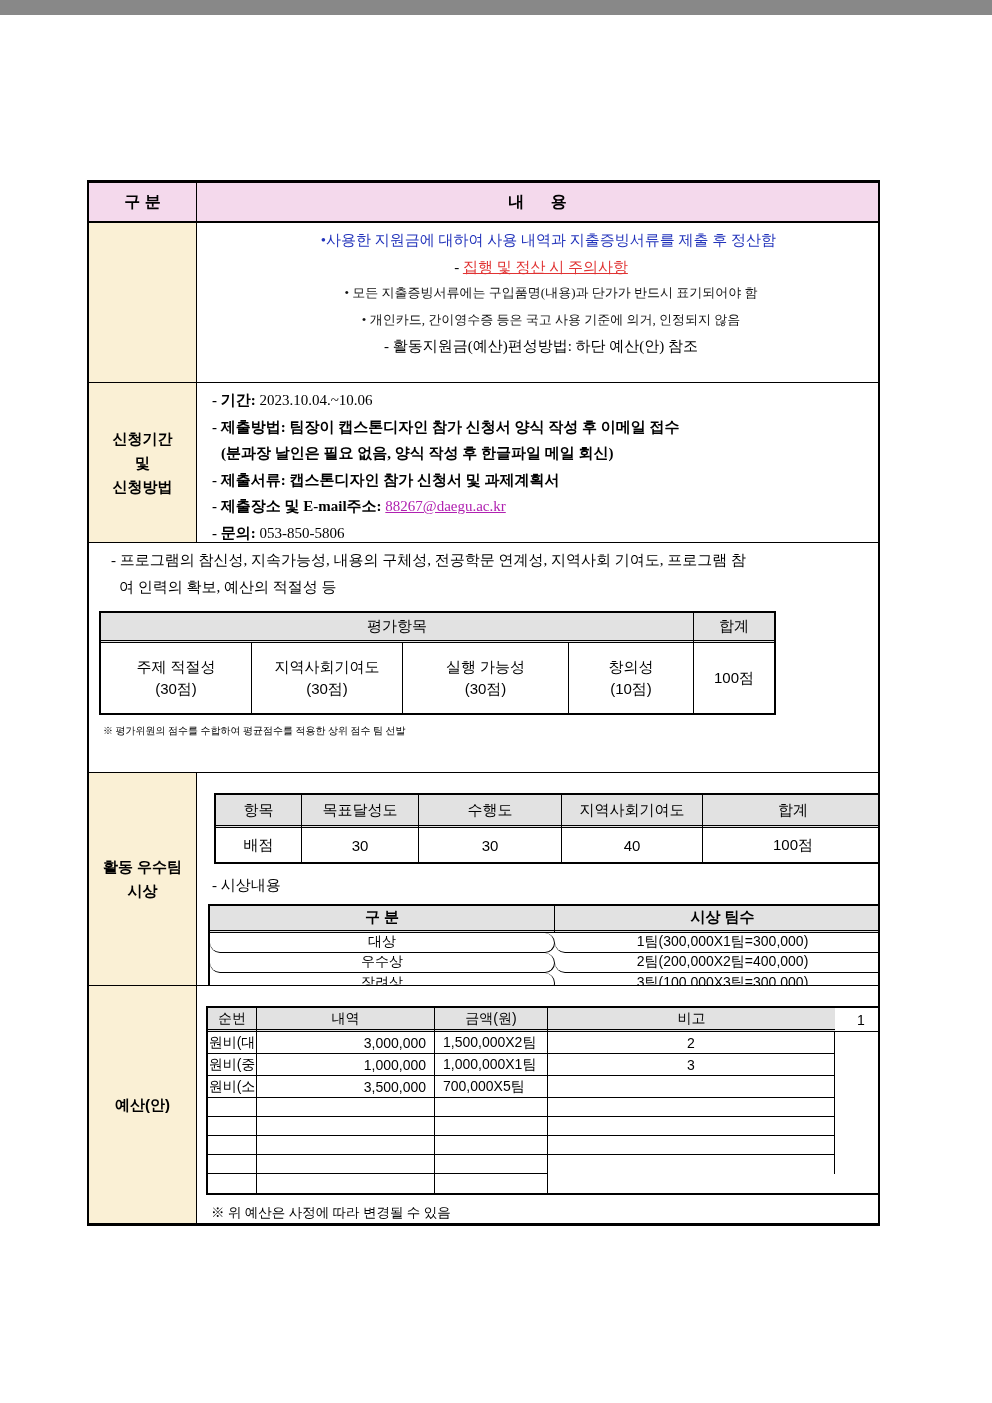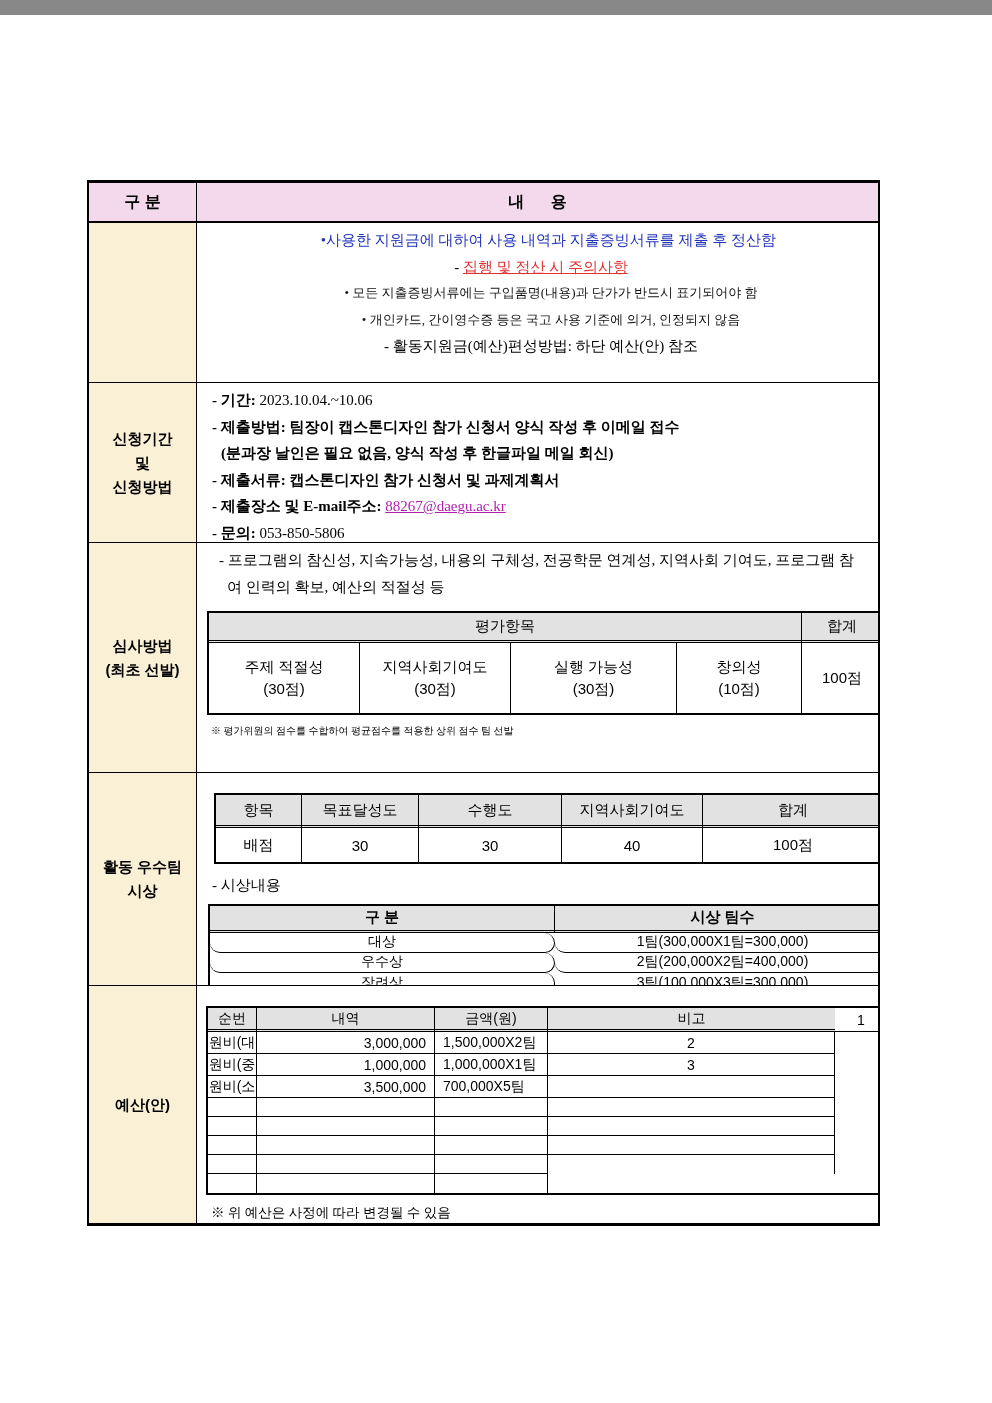--- a/index.html
+++ b/index.html
@@ -111,22 +111,20 @@
         <div class="ln ind0"><span class="bold">- 기간: </span><span>2023.10.04.~10.06</span></div>
         <div class="ln ind0 bold">- 제출방법: 팀장이 캡스톤디자인 참가 신청서 양식 작성 후 이메일 접수</div>
         <div class="ln ind2 bold">(분과장 날인은 필요 없음, 양식 작성 후 한글파일 메일 회신)</div>
         <div class="ln ind0 bold">- 제출서류: 캡스톤디자인 참가 신청서 및 과제계획서</div>
         <div class="ln ind0"><span class="bold">- 제출장소 및 E-mail주소: </span><span class="email-link">88267@daegu.ac.kr</span></div>
         <div class="ln ind0"><span class="bold">- 문의: </span><span>053-850-5806</span></div>
       </div>
     </div>
 
     <div class="t-row sec" style="height:230px;">
-      <div class="cell-label">심사방법
-(최초 선발)</div>
       <div class="cell-content">
         <div class="wrapline ln hang" style="white-space:normal; width:660px;">- 프로그램의 참신성, 지속가능성, 내용의 구체성, 전공학문 연계성, 지역사회 기여도, 프로그램 참여 인력의 확보, 예산의 적절성 등</div>
         <div class="g-table eval">
           <div class="g-cell g-head" style="grid-column:1 / 5;">평가항목</div>
           <div class="g-cell g-head lastcol">합계</div>
           <div class="g-cell body">주제 적절성
 (30점)</div>
           <div class="g-cell body">지역사회기여도
 (30점)</div>
           <div class="g-cell body">실행 가능성

